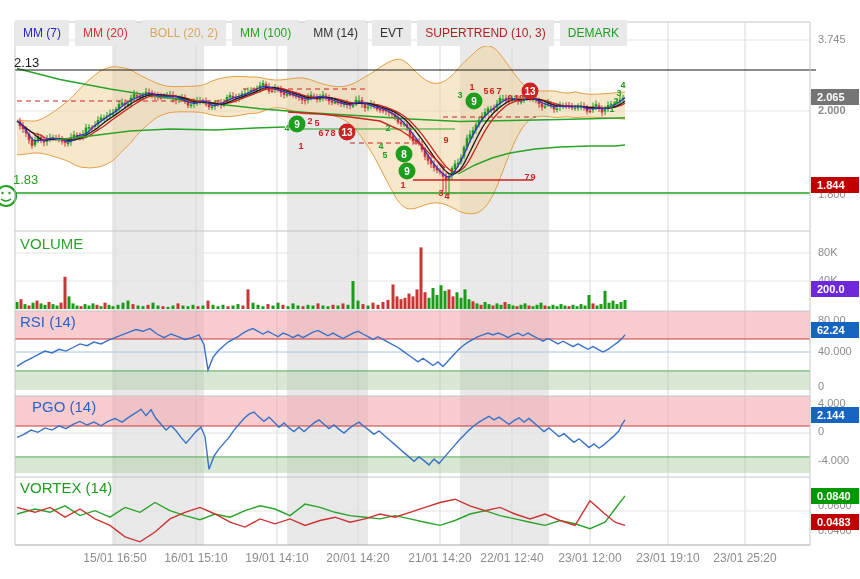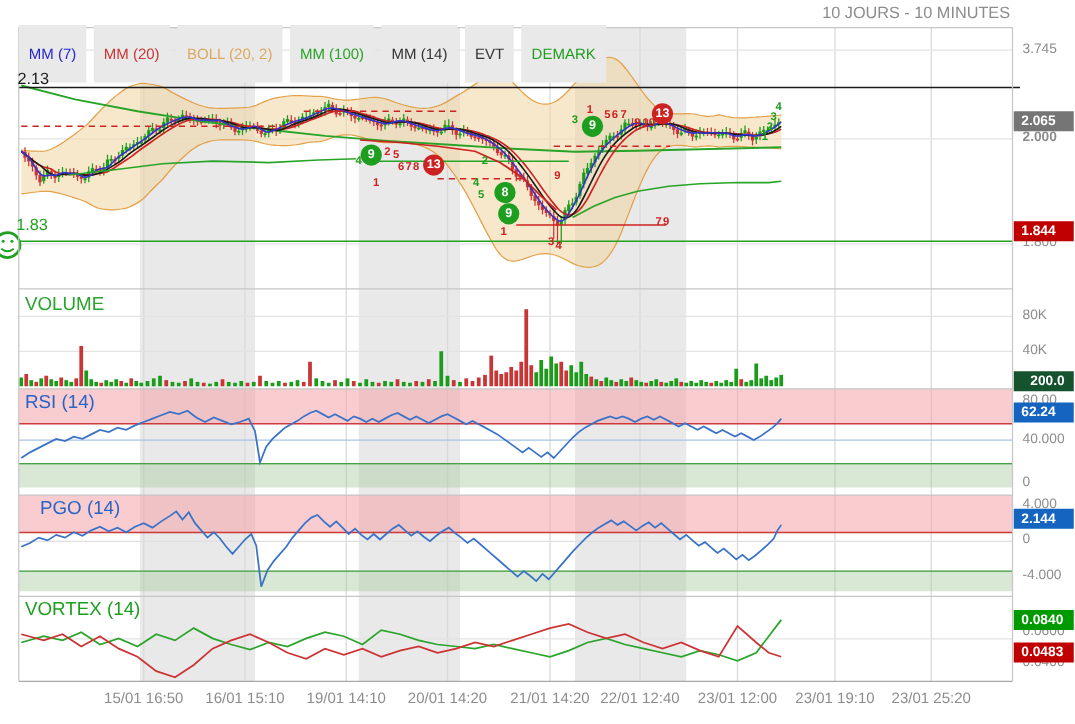--- a/index.html
+++ b/index.html
@@ -3,38 +3,37 @@
 <meta charset="utf-8">
 <style>
   html,body{margin:0;padding:0;background:#fff;}
   #app{position:relative;width:860px;height:579px;background:#fff;overflow:hidden;
        font-family:"Liberation Sans",sans-serif;-webkit-font-smoothing:antialiased;}
   .hdr{position:absolute;top:2px;font-size:13px;color:#8c8c8c;white-space:nowrap;}
   #title{left:15px;}
   #range{right:52px;}
   #plot{position:absolute;left:0;top:0;}
   #legend{position:absolute;left:15px;top:20px;display:flex;gap:6px;z-index:3;}
-  .chip{background:#e9e9e9;padding:16px 8px;font-size:12px;white-space:nowrap;cursor:pointer;}
+  .chip{background:#e9e9e9;padding:6px 8px;font-size:12px;white-space:nowrap;cursor:pointer;}
   .plabel{position:absolute;font-size:15px;z-index:3;white-space:nowrap;}
   .lvl{position:absolute;font-size:13px;z-index:3;white-space:nowrap;}
   #gutter{position:absolute;left:810px;top:0;width:50px;height:579px;z-index:3;}
   .tick{position:absolute;left:8px;font-size:11px;color:#8c8c8c;white-space:nowrap;z-index:1;}
   .badge{position:absolute;left:1px;right:1px;color:#fff;font-size:11px;font-weight:bold;
          padding:2px 0 2px 6px;z-index:2;}
   .tlabel{position:absolute;top:551px;font-size:12px;color:#8c8c8c;white-space:nowrap;
           transform:translateX(-50%);z-index:3;}
   .dm-big{position:absolute;width:17px;height:17px;border-radius:50%;color:#fff;font-size:10px;
           font-weight:bold;text-align:center;line-height:17px;transform:translate(-50%,-50%);z-index:4;}
   .dm-small{position:absolute;font-size:9px;font-weight:bold;transform:translate(-50%,-50%);z-index:4;}
 </style>
 </head>
 <body>
 
 <div id="app">
-  <div id="range" class="hdr">10 JOURS - 10 MINUTES</div>
   <svg id="plot" width="860" height="579">
       <rect x="112" y="22" width="92" height="523" fill="#e9e9e9"></rect>
       <rect x="287" y="22" width="81" height="523" fill="#e9e9e9"></rect>
       <rect x="460" y="22" width="89" height="523" fill="#e9e9e9"></rect>
       <line x1="115" y1="22" x2="115" y2="545" stroke="#d9d9d9" stroke-width="1"></line>
       <line x1="196" y1="22" x2="196" y2="545" stroke="#d9d9d9" stroke-width="1"></line>
       <line x1="277" y1="22" x2="277" y2="545" stroke="#d9d9d9" stroke-width="1"></line>
       <line x1="358" y1="22" x2="358" y2="545" stroke="#d9d9d9" stroke-width="1"></line>
       <line x1="440" y1="22" x2="440" y2="545" stroke="#d9d9d9" stroke-width="1"></line>
       <line x1="512" y1="22" x2="512" y2="545" stroke="#d9d9d9" stroke-width="1"></line>
@@ -635,39 +634,40 @@
       <line x1="15" y1="22" x2="15" y2="545" stroke="#c6c6c6"></line>
       <line x1="810" y1="22" x2="810" y2="545" stroke="#c6c6c6"></line>
     </svg>
   <div id="legend">
       <div class="chip" style="color: rgb(38, 38, 204);">MM (7)</div>
       <div class="chip" style="color: rgb(204, 51, 51);">MM (20)</div>
       <div class="chip" style="color: rgb(220, 168, 94);">BOLL (20, 2)</div>
       <div class="chip" style="color: rgb(40, 164, 40);">MM (100)</div>
       <div class="chip" style="color: rgb(51, 51, 51);">MM (14)</div>
       <div class="chip" style="color: rgb(51, 51, 51);">EVT</div>
+      <div class="chip" style="color: rgb(178, 34, 34);">SUPERTREND (10, 3)</div>
       <div class="chip" style="color: rgb(30, 158, 30);">DEMARK</div>
     </div>
   <div id="overlay-labels">
       <div class="lvl" style="left: 14px; top: 55px; color: rgb(26, 26, 26);">2.13</div>
       <div class="lvl" style="left: 13px; top: 172px; color: rgb(34, 160, 34);">1.83</div>
       <div class="plabel" style="left: 20px; top: 235px; color: rgb(42, 164, 42);">VOLUME</div>
       <div class="plabel" style="left: 20px; top: 313px; color: rgb(40, 99, 200);">RSI (14)</div>
       <div class="plabel" style="left: 32px; top: 398px; color: rgb(40, 99, 200);">PGO (14)</div>
       <div class="plabel" style="left: 20px; top: 479px; color: rgb(30, 158, 30);">VORTEX (14)</div>
     </div>
   <div id="gutter">
       <div class="tick" style="top: 33px;">3.745</div>
       <div class="badge" style="background: rgb(117, 117, 117); top: 89px;">2.065</div>
       <div class="tick" style="top: 104px; font-weight: bold;">2.000</div>
       <div class="badge" style="background: rgb(192, 0, 0); top: 177px;">1.844</div>
       <div class="tick" style="top: 188px;">1.800</div>
       <div class="tick" style="top: 246px;">80K</div>
       <div class="tick" style="top: 274px;">40K</div>
-      <div class="badge" style="background: #14532d; top: 297px; text-align: center;">200.0</div>
+      <div class="badge" style="background: #6d28d9; top: 281px;">200.0</div>
       <div class="tick" style="top: 314px;">80.00</div>
       <div class="badge" style="background: rgb(21, 101, 192); top: 322px;">62.24</div>
       <div class="tick" style="top: 345px;">40.000</div>
       <div class="tick" style="top: 380px;">0</div>
       <div class="tick" style="top: 397px;">4.000</div>
       <div class="badge" style="background: rgb(21, 101, 192); top: 407px;">2.144</div>
       <div class="tick" style="top: 425px;">0</div>
       <div class="tick" style="top: 454px;">-4.000</div>
       <div class="badge" style="background: rgb(0, 153, 0); top: 488px;">0.0840</div>
       <div class="tick" style="top: 499px;">0.0600</div>

